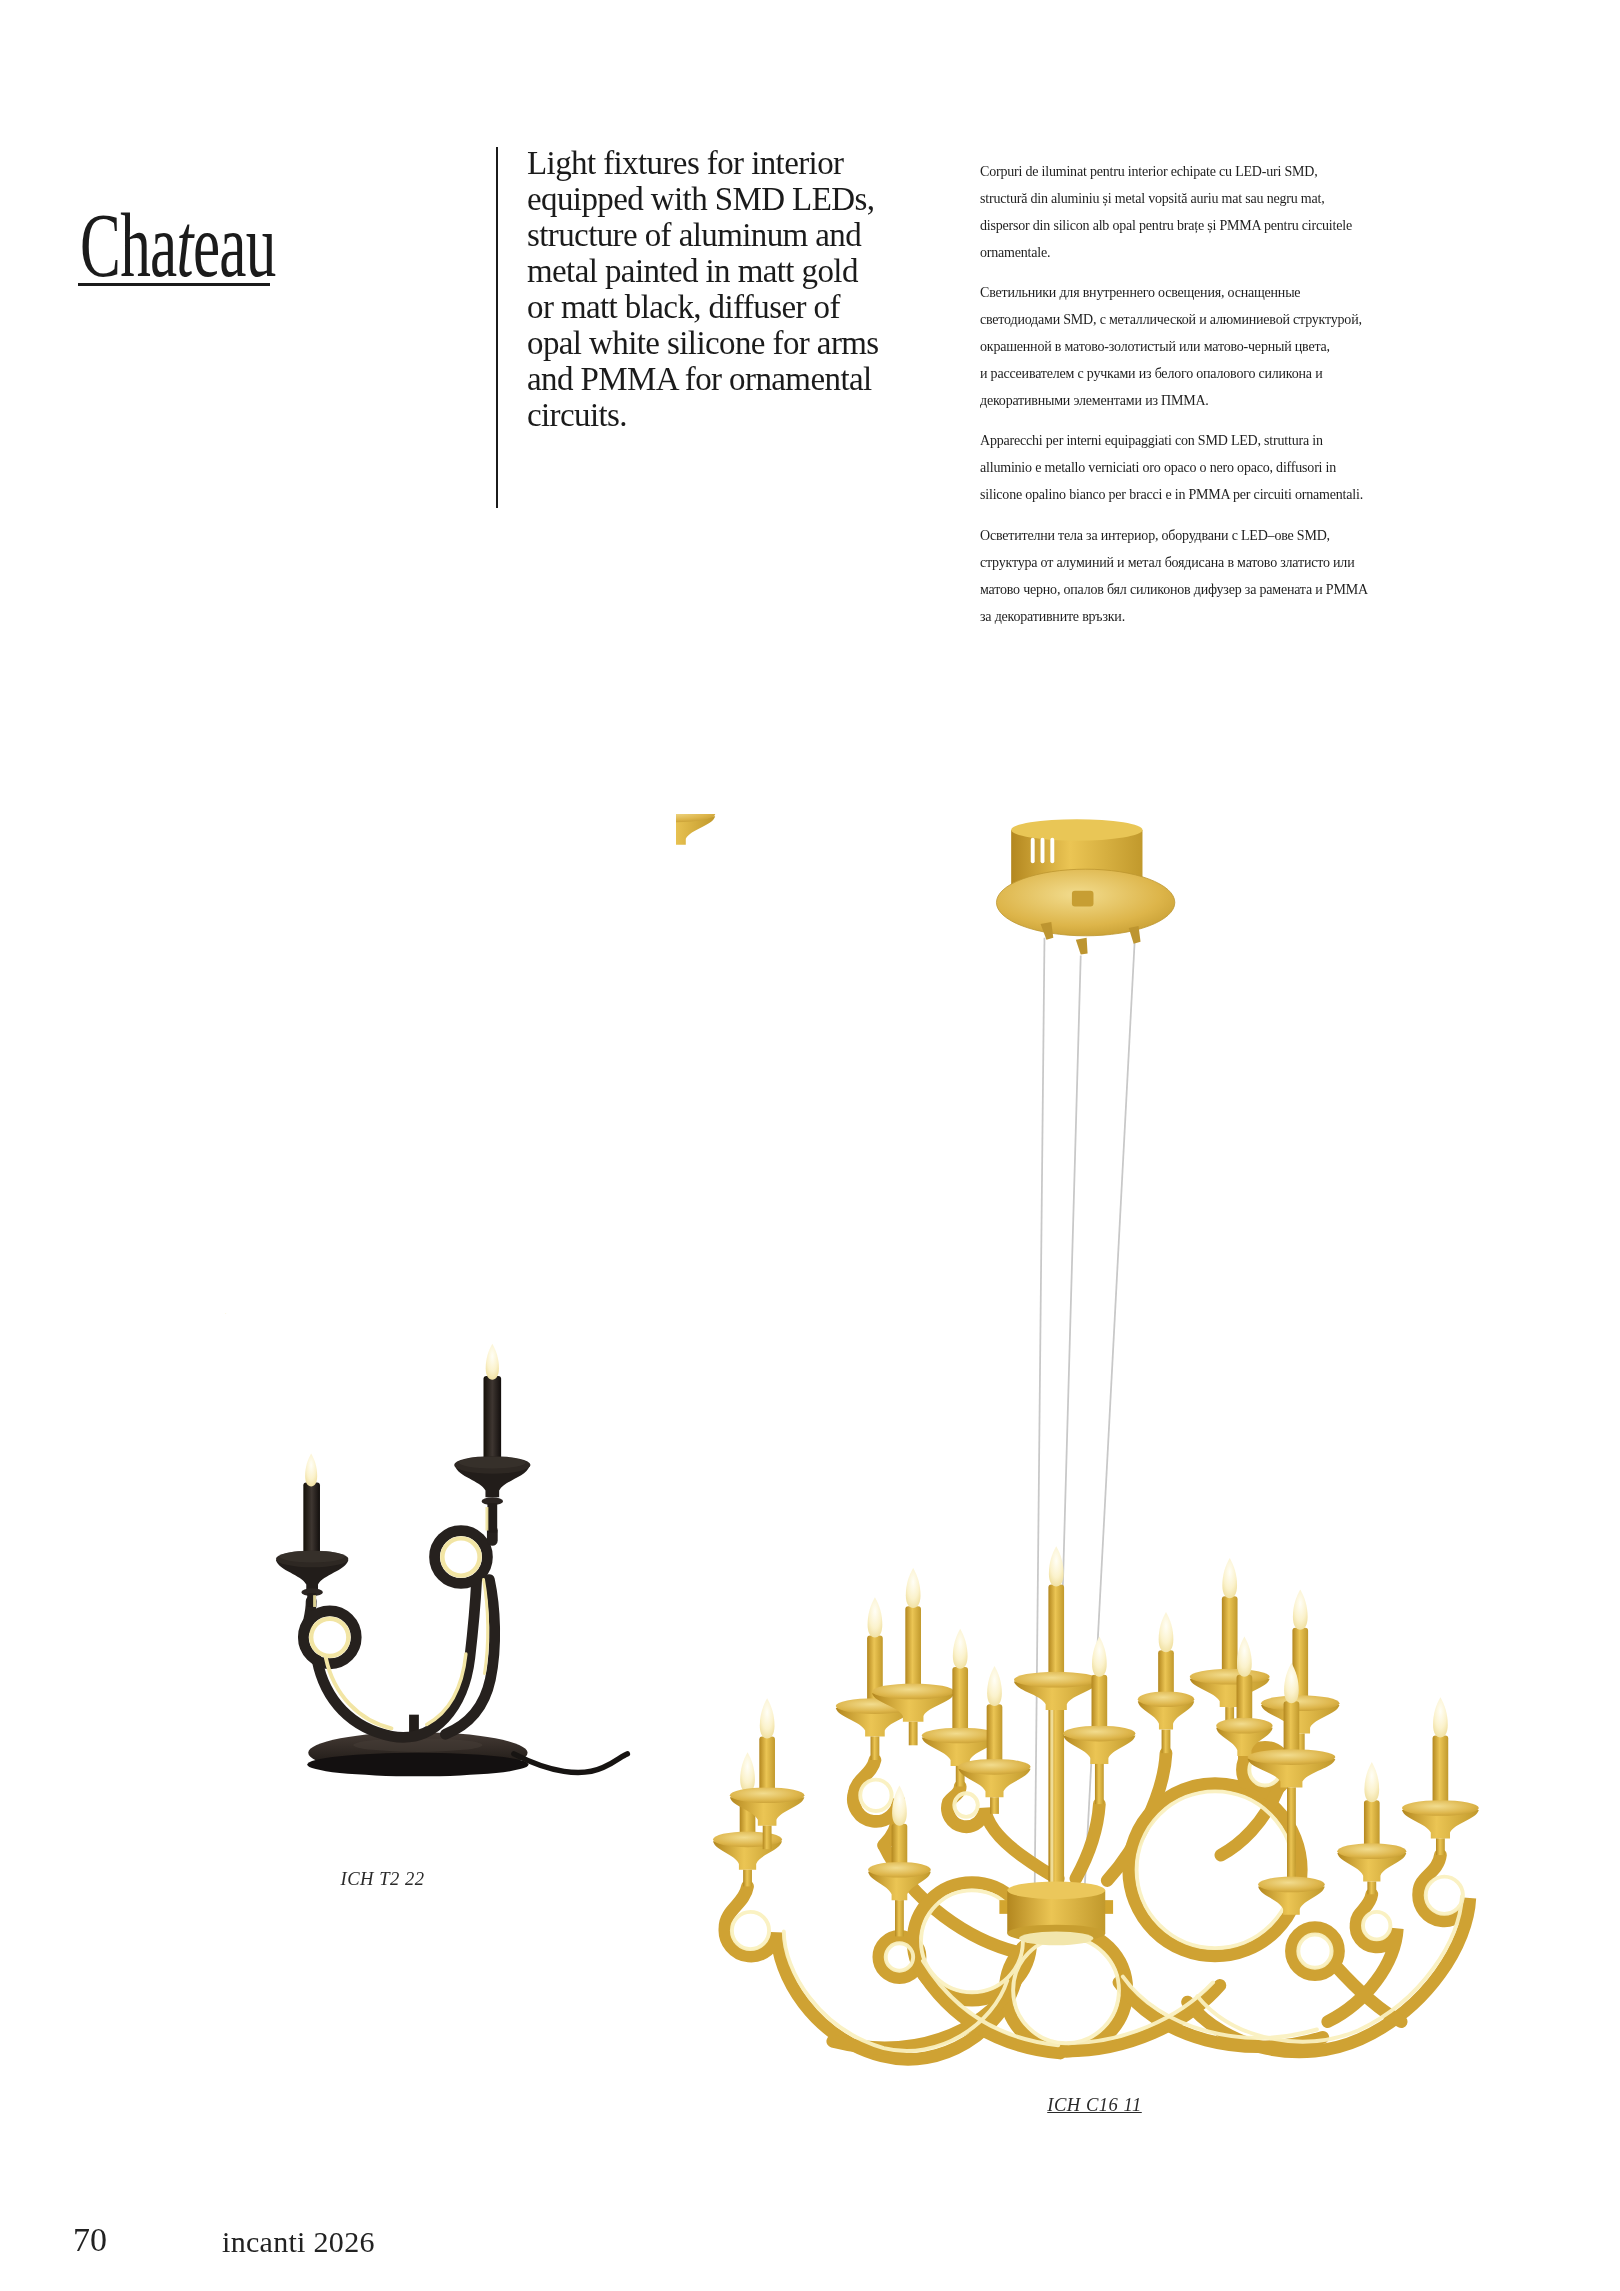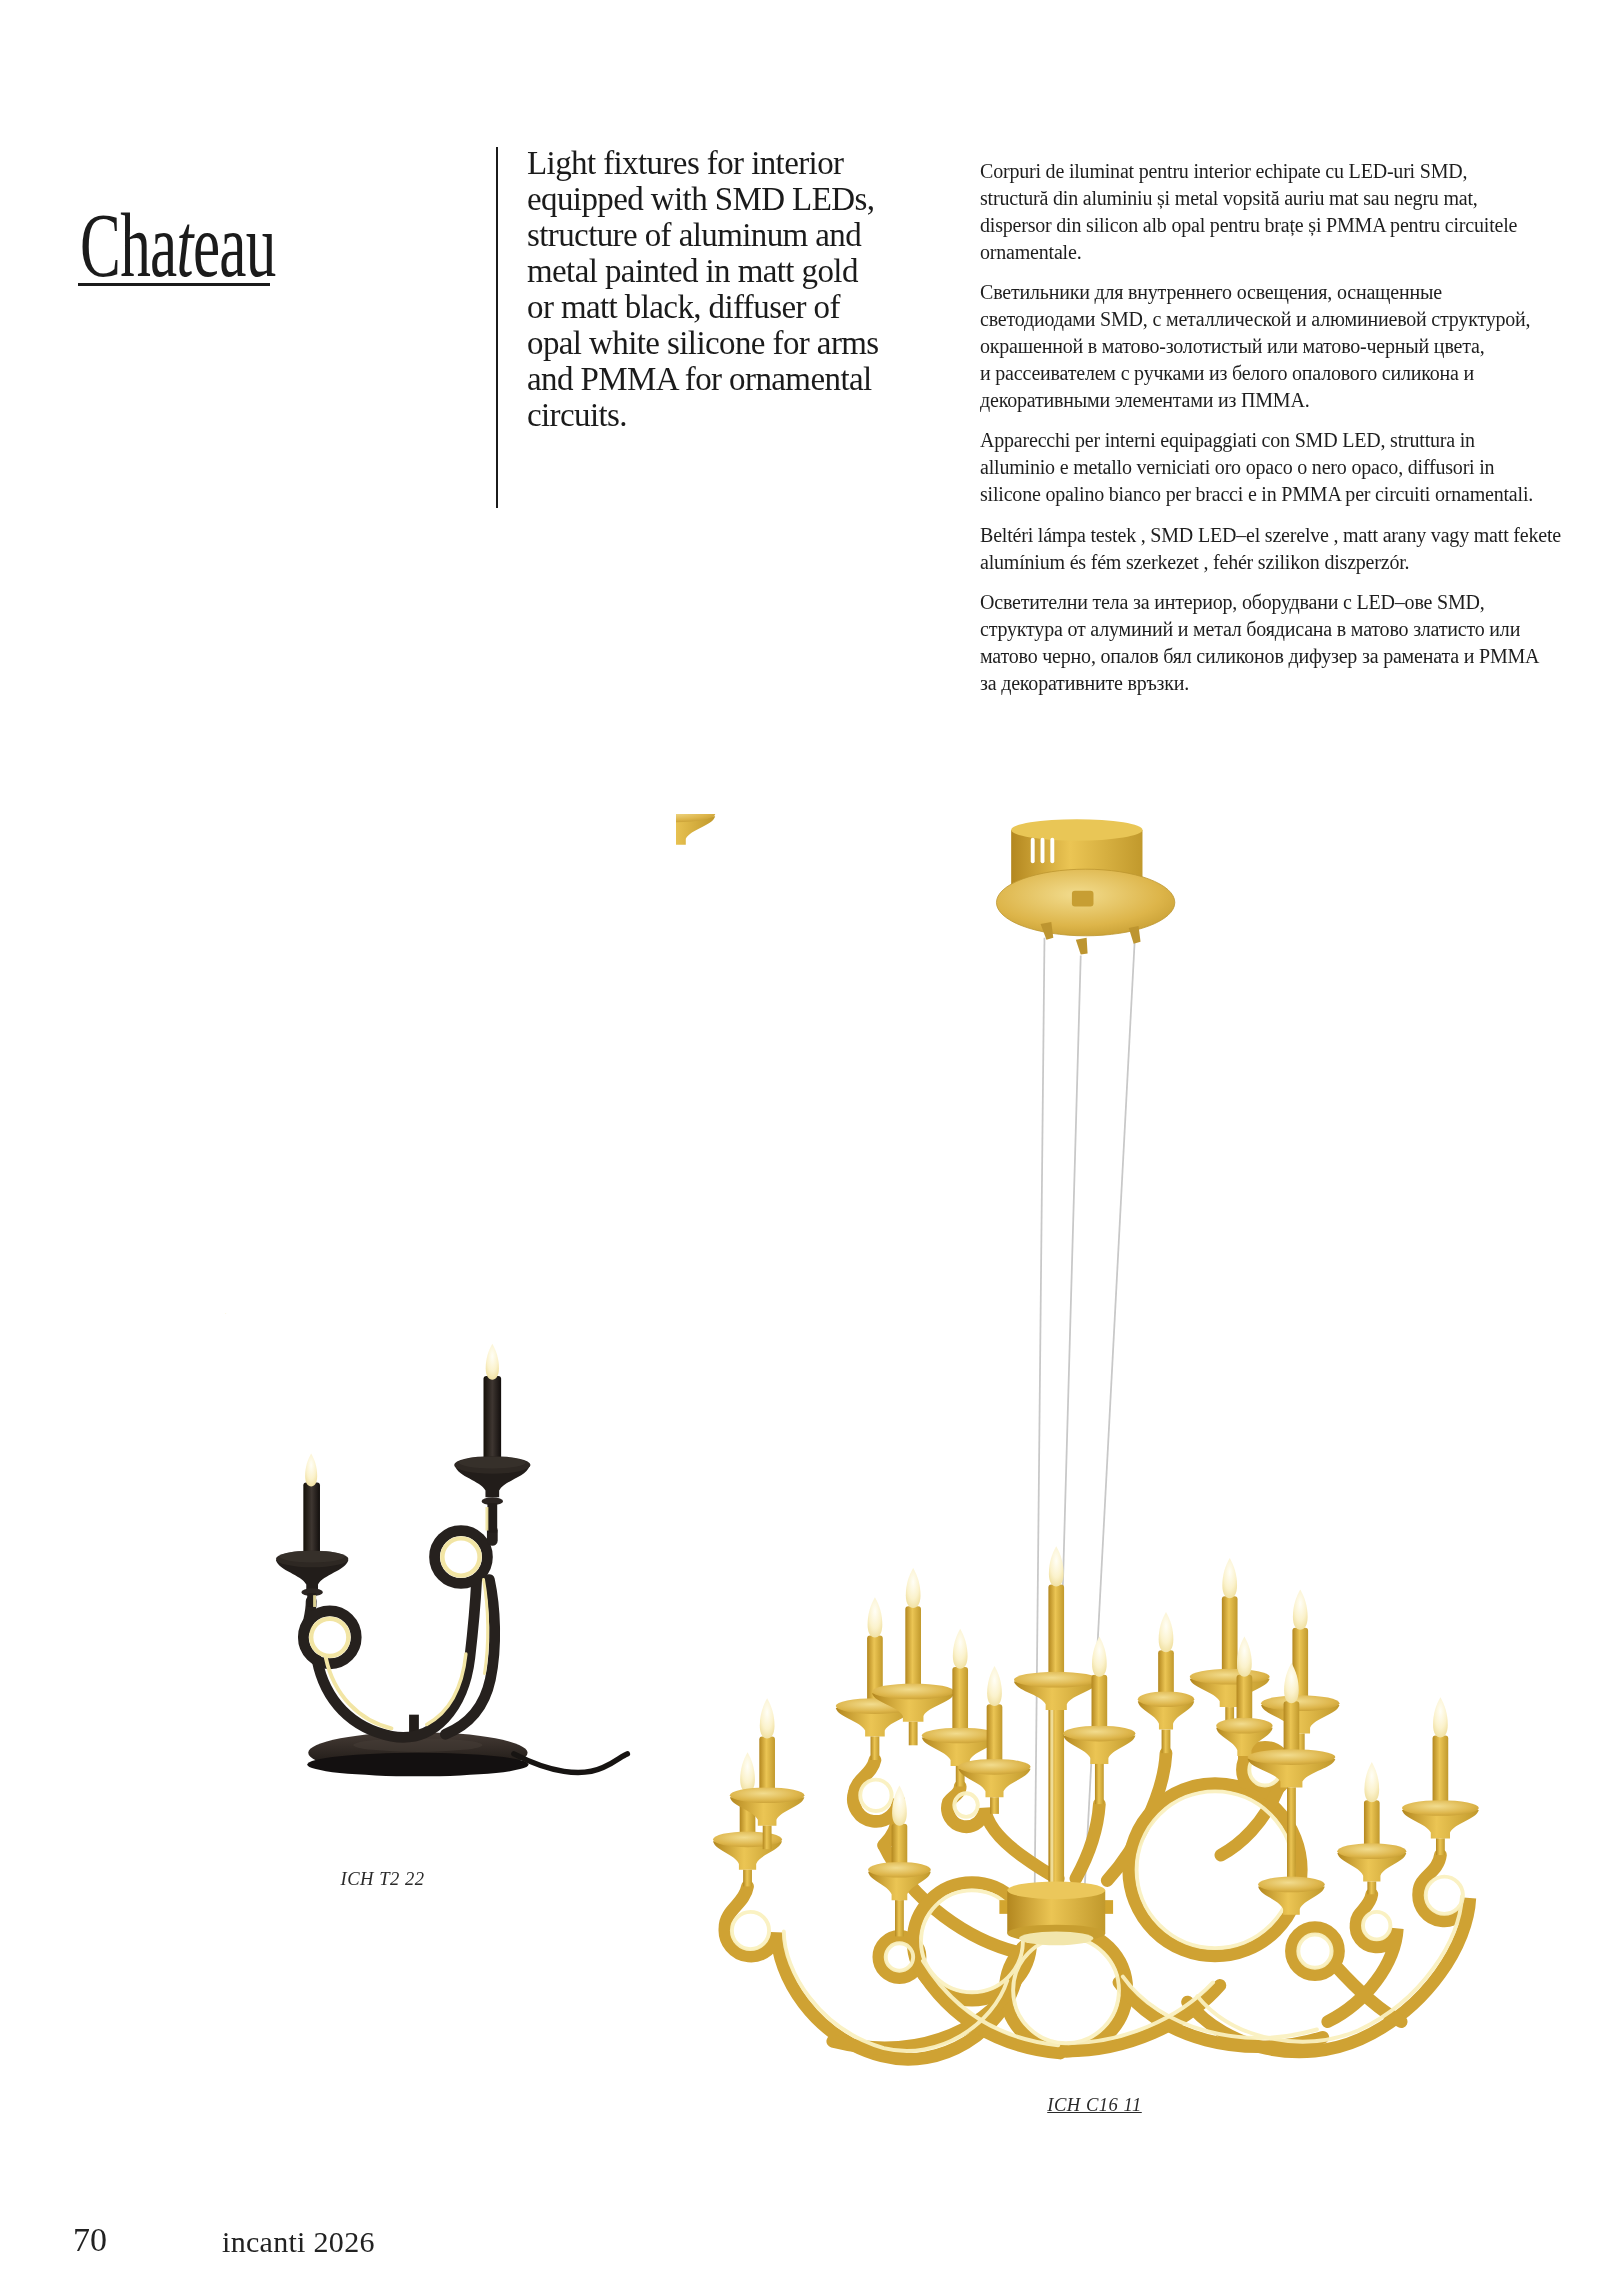--- a/index.html
+++ b/index.html
@@ -6,21 +6,21 @@
   .page{position:relative;width:1620px;height:2292px;background:#ffffff;margin:0 auto;
         font-family:"Liberation Serif", serif;color:#1c1c1c;overflow:hidden;}
   .title{position:absolute;left:80px;top:201px;margin:0;font-size:90px;line-height:1;
          font-weight:400;color:#1b1b1b;transform:scaleX(.68);transform-origin:left top;
          letter-spacing:-1px;white-space:nowrap;}
   .title .ital{font-style:italic;}
   .title-underline{position:absolute;left:78px;top:283px;width:192px;height:2.5px;background:#1b1b1b;}
   .divider{position:absolute;left:496px;top:147px;width:2px;height:361px;background:#1b1b1b;}
   .intro{position:absolute;left:527px;top:145px;width:436px;font-size:33px;line-height:36px;
          letter-spacing:-0.6px;color:#1b1b1b;white-space:pre-line;}
-  .col{position:absolute;left:980px;top:158px;width:588px;font-size:20px;line-height:27px;
+  .col{position:absolute;left:980px;top:158px;width:588px;font-size:14px;line-height:27px;
        letter-spacing:-0.2px;color:#1e1e1e;}
   .col p{margin:0 0 13.2px 0;white-space:pre-line;}
   .figure{position:absolute;}
   .fig-lamp{left:225px;top:1313px;width:470px;height:490px;}
   .fig-chand{left:676px;top:814px;width:882px;height:1255px;}
   .code-label{position:absolute;width:157px;text-align:center;font-style:italic;font-size:18.6px;
               letter-spacing:0.5px;color:#2a2a2a;}
   .label-lamp{left:304px;top:1868px;}
   .label-chand{left:1016px;top:2094px;text-decoration:underline;}
   .page-num{position:absolute;left:73px;top:2221px;font-size:34px;color:#222;}
@@ -51,22 +51,20 @@
 dispersor din silicon alb opal pentru brațe și PMMA pentru circuitele
 ornamentale.</p>
     <p>Светильники для внутреннего освещения, оснащенные
 светодиодами SMD, с металлической и алюминиевой структурой,
 окрашенной в матово-золотистый или матово-черный цвета,
 и рассеивателем с ручками из белого опалового силикона и
 декоративными элементами из ПММА.</p>
     <p>Apparecchi per interni equipaggiati con SMD LED, struttura in
 alluminio e metallo verniciati oro opaco o nero opaco, diffusori in
 silicone opalino bianco per bracci e in PMMA per circuiti ornamentali.</p>
-    <p>Beltéri lámpa testek , SMD LED–el szerelve , matt arany vagy matt fekete
-alumínium és fém szerkezet , fehér szilikon diszperzór.</p>
     <p>Осветителни тела за интериор, оборудвани с LED–ове SMD,
 структура от алуминий и метал боядисана в матово златисто или
 матово черно, опалов бял силиконов дифузер за рамената и PMMA
 за декоративните връзки.</p>
   </div>
 
   <svg class="figure fig-lamp" viewBox="0 0 480 500">
     <defs>
       <radialGradient id="gTip" cx="50%" cy="35%" r="70%">
         <stop offset="0" stop-color="#FFFEF6"></stop>

